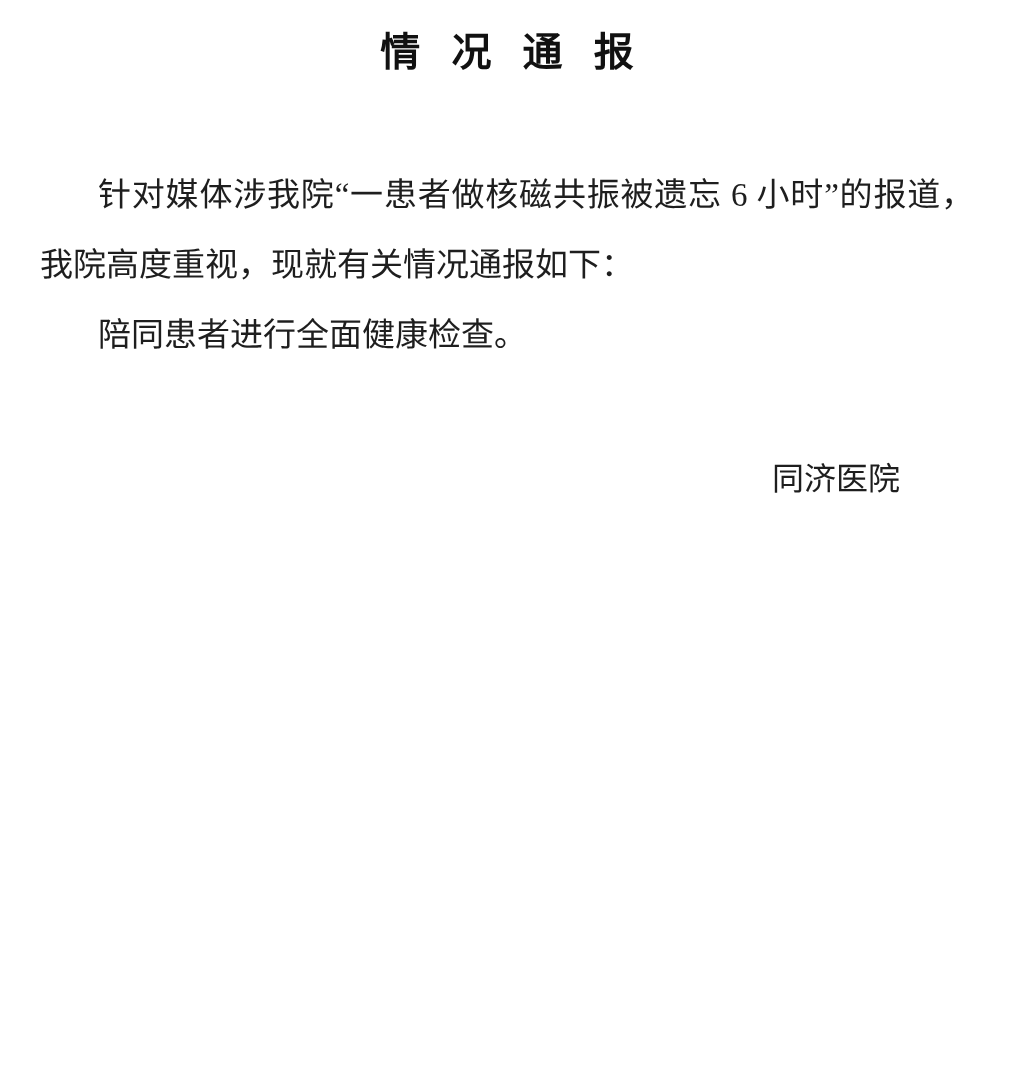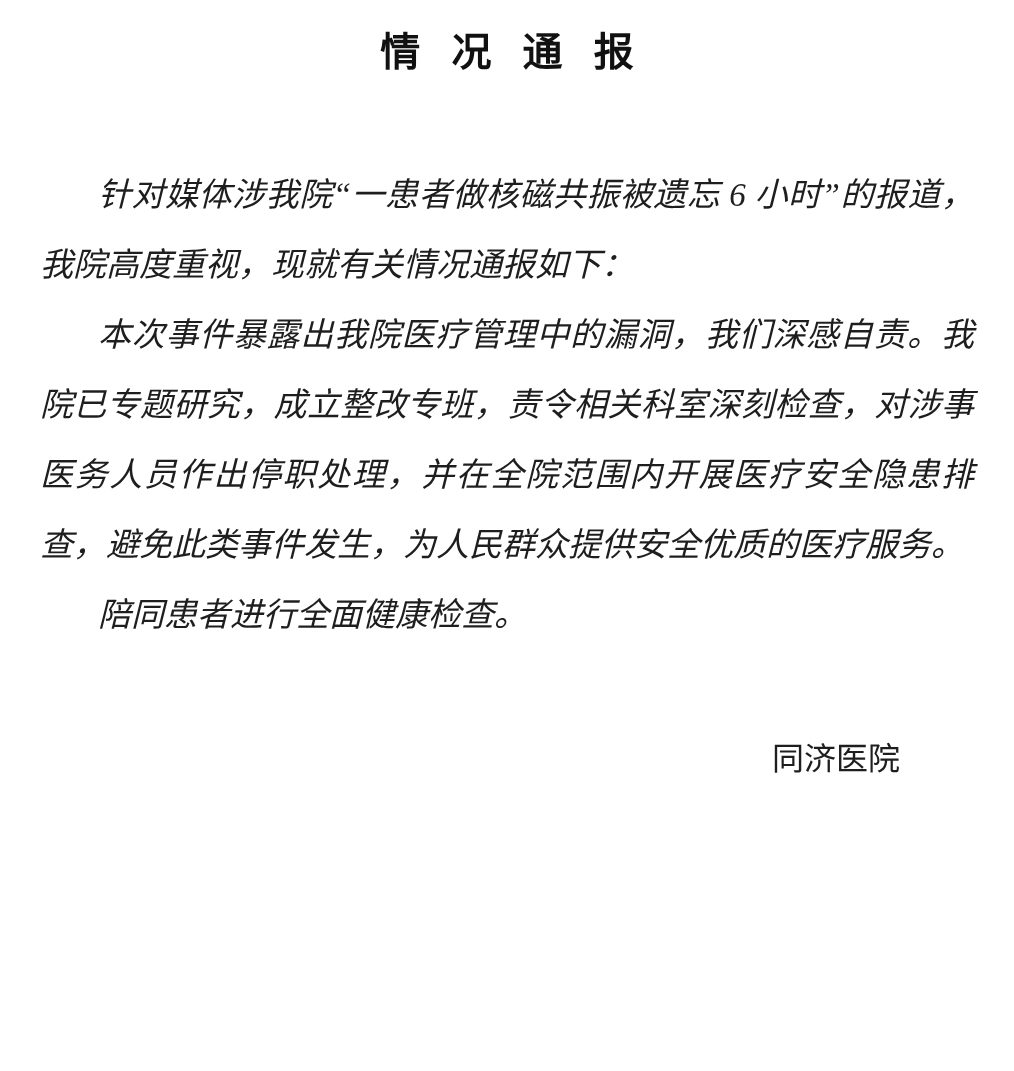--- a/index.html
+++ b/index.html
@@ -37,39 +37,37 @@
   .doc-body {
     margin-top: 82px;
     font-size: 33px;
     line-height: 70px;
     text-align: justify;
   }
   .para {
     margin: 0;
     text-indent: 58px; 
     word-break: break-all;
-    font-style: italic;
   }
   .signature {
     margin-top: 74px;
     font-size: 32px;
     line-height: 70px;
     text-align: right;
     padding-right: 74px;
     white-space: nowrap;
   }
 </style>
 </head>
 <body>
 
 <div class="page">
 
   <h1 class="doc-title">情况通报</h1>
 
   <div class="doc-body">
     <p class="para">针对媒体涉我院“一患者做核磁共振被遗忘 6 小时”的报道，我院高度重视，现就有关情况通报如下：</p>
-    <p class="para">本次事件暴露出我院医疗管理中的漏洞，我们深感自责。我院已专题研究，成立整改专班，责令相关科室深刻检查，对涉事医务人员作出停职处理，并在全院范围内开展医疗安全隐患排查，避免此类事件发生，为人民群众提供安全优质的医疗服务。</p>
     <p class="para">陪同患者进行全面健康检查。</p>
   </div>
 
   <div class="signature">同济医院</div>
 
 </div>
 
 </body></html>

